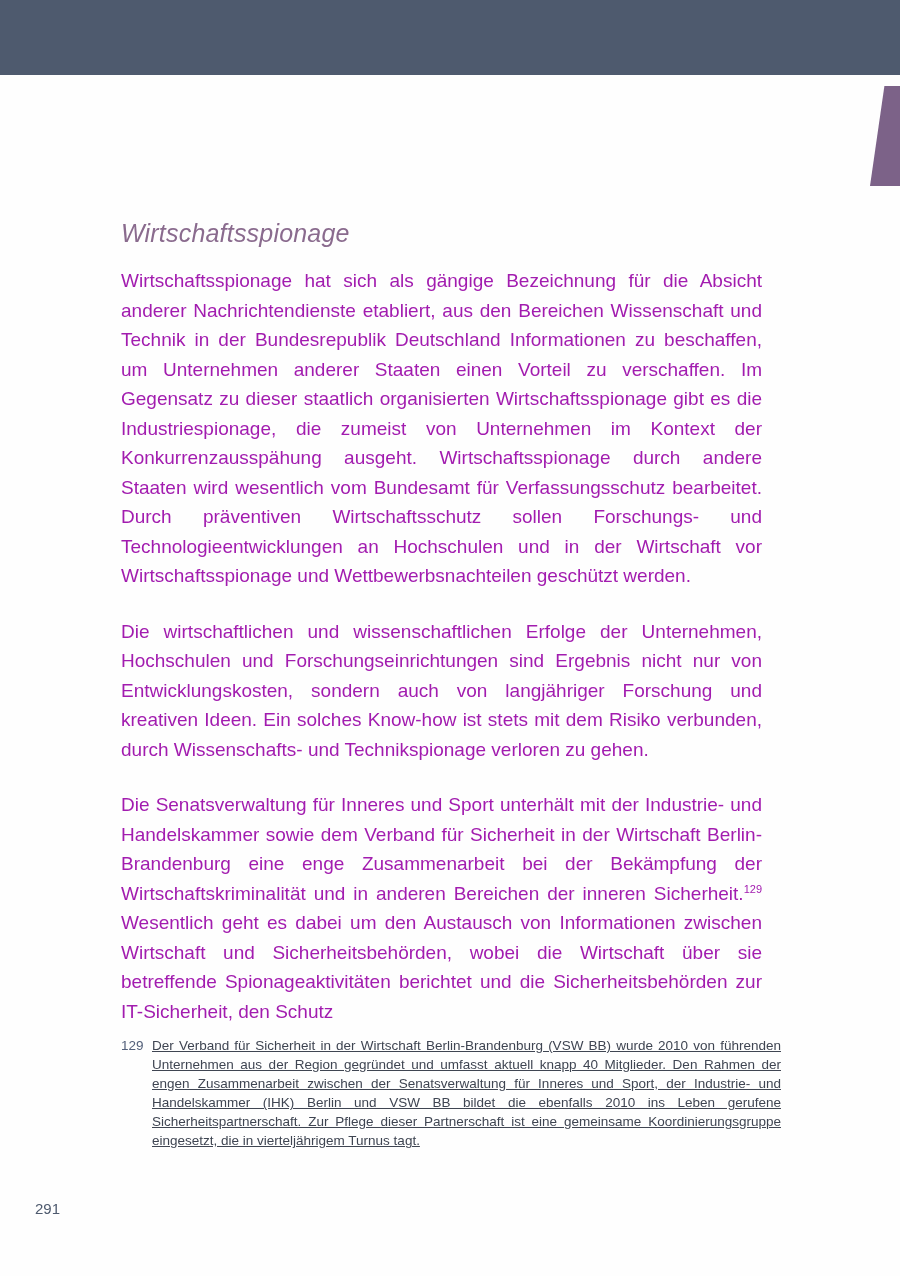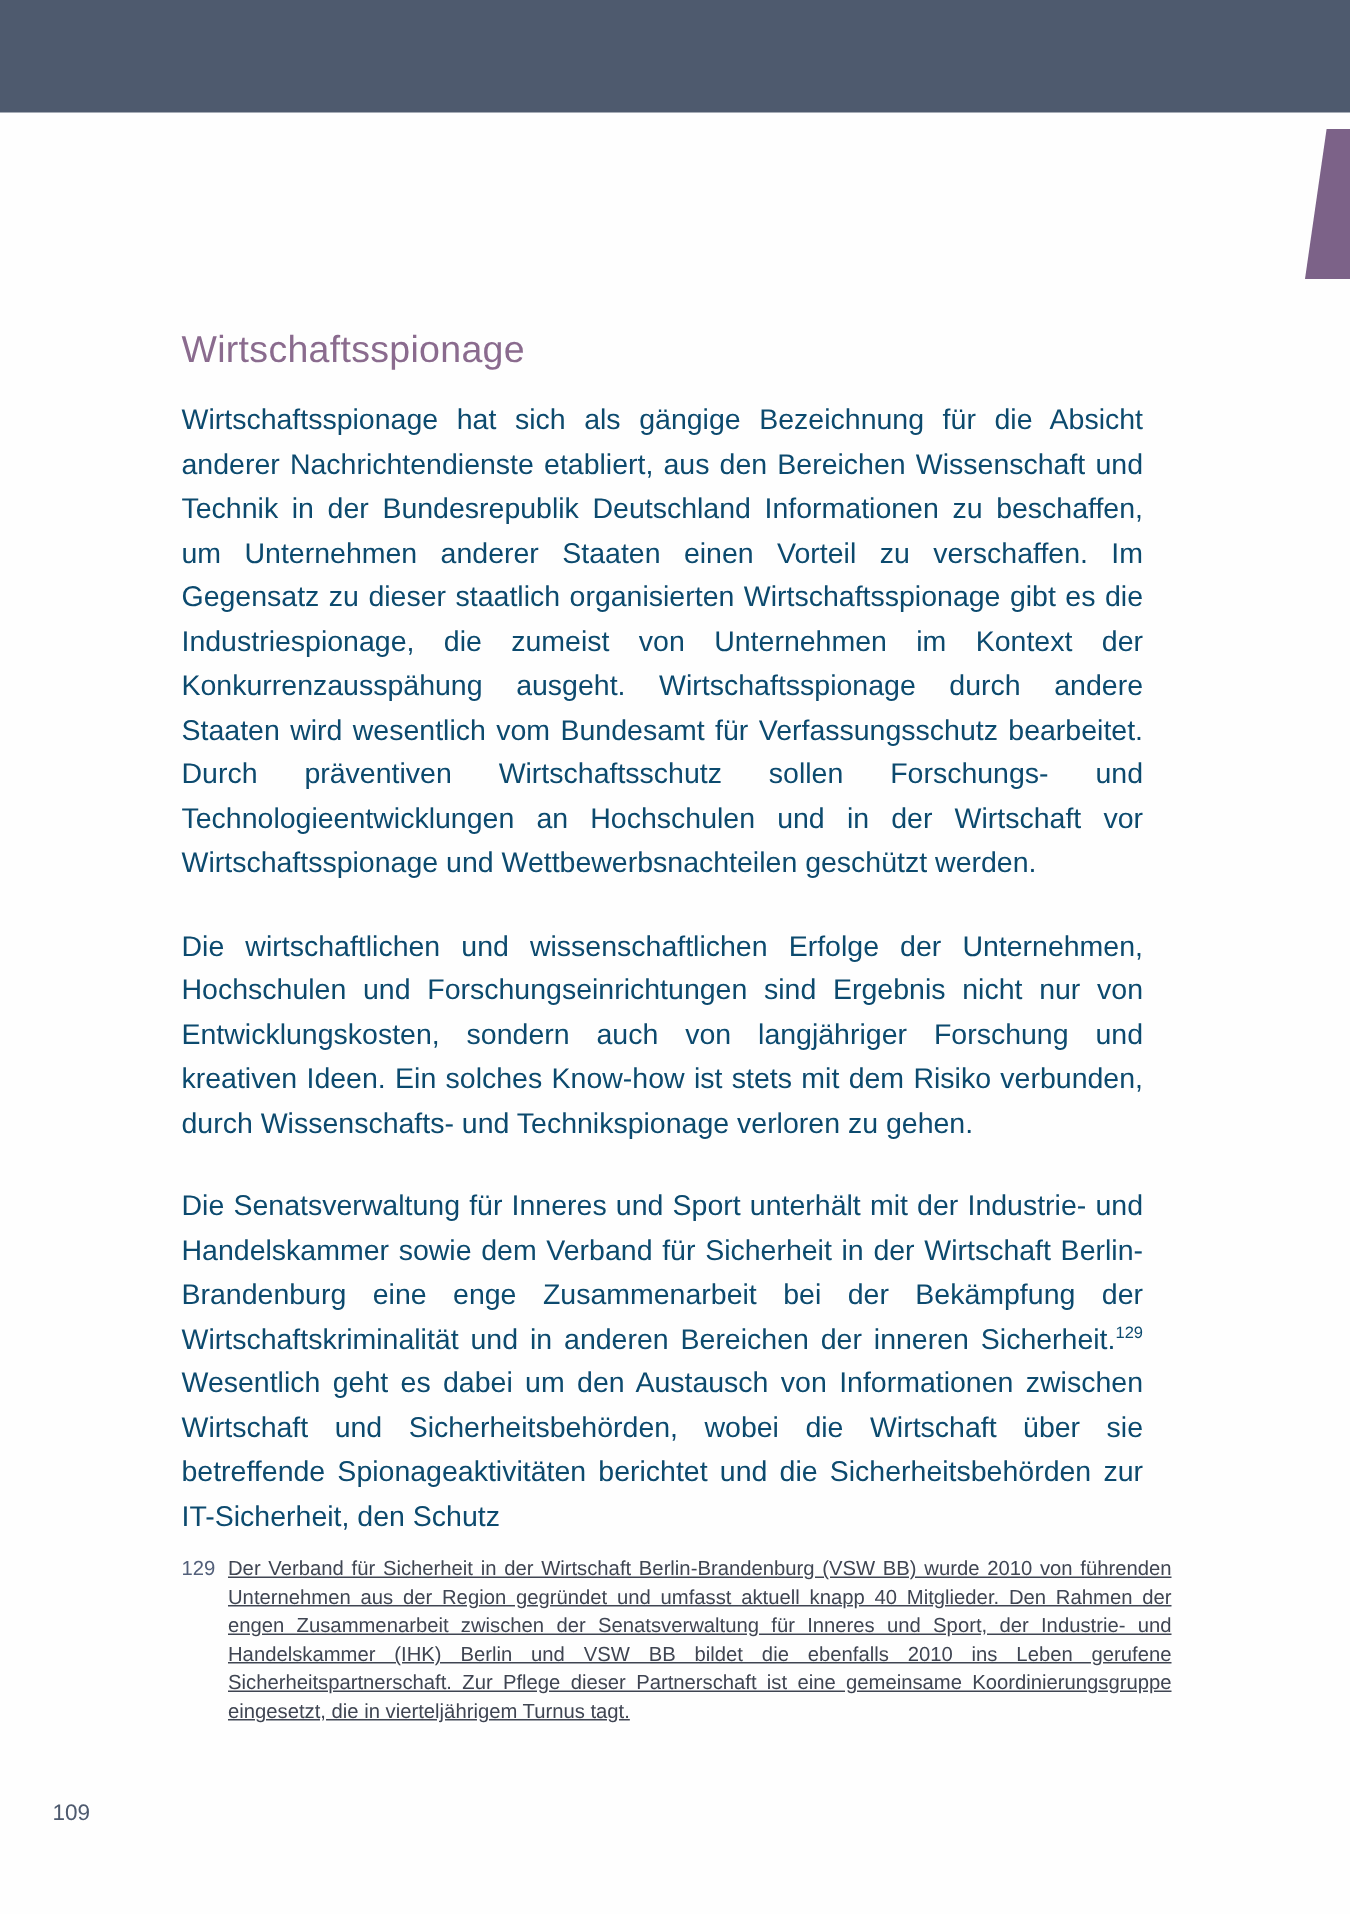--- a/index.html
+++ b/index.html
@@ -33,27 +33,28 @@
   }
   .section-heading {
     position: absolute;
     left: 121px;
     top: 219px;
     margin: 0;
     font-size: 25px;
     font-weight: 500;
     letter-spacing: 0.2px;
     color: #8a6b8e;
+    font-style: italic;
   }
   .body-text {
     position: absolute;
     left: 121px;
     top: 266px;
     width: 641px;
-    color: #0c4a6e;
+    color: #a21caf;
     font-size: 19px;
     line-height: 29.5px;
     text-align: justify;
     hyphens: auto;
     -webkit-hyphens: auto;
   }
   .body-text p {
     margin: 0 0 26px 0;
   }
   sup.fnref {
@@ -103,13 +104,13 @@
   <p>Wirtschaftsspionage hat sich als gängige Bezeichnung für die Absicht anderer Nachrichtendienste etabliert, aus den Bereichen Wissenschaft und Technik in der Bundesrepublik Deutschland Informationen zu beschaffen, um Unternehmen anderer Staaten einen Vorteil zu verschaffen. Im Gegensatz zu dieser staatlich organisierten Wirtschaftsspionage gibt es die Industriespionage, die zumeist von Unternehmen im Kontext der Konkurrenzausspähung ausgeht. Wirtschaftsspionage durch andere Staaten wird wesentlich vom Bundesamt für Verfassungsschutz bearbeitet. Durch präventiven Wirtschaftsschutz sollen Forschungs- und Technologieentwicklungen an Hochschulen und in der Wirtschaft vor Wirtschaftsspionage und Wettbewerbsnachteilen geschützt werden.</p>
   <p>Die wirtschaftlichen und wissenschaftlichen Erfolge der Unternehmen, Hochschulen und Forschungseinrichtungen sind Ergebnis nicht nur von Entwicklungskosten, sondern auch von langjähriger Forschung und kreativen Ideen. Ein solches Know-how ist stets mit dem Risiko verbunden, durch Wissenschafts- und Technikspionage verloren zu gehen.</p>
   <p><span>Die Senatsverwaltung für Inneres und Sport unterhält mit der Industrie- und Handelskammer sowie dem Verband für Sicherheit in der Wirtschaft Berlin-Brandenburg eine enge Zusammenarbeit bei der Bekämpfung der Wirtschaftskriminalität und in anderen Bereichen der inneren Sicherheit.</span><sup class="fnref">129</sup><span> Wesentlich geht es dabei um den Austausch von Informationen zwischen Wirtschaft und Sicherheitsbehörden, wobei die Wirtschaft über sie betreffende Spionageaktivitäten berichtet und die Sicherheitsbehörden zur IT-Sicherheit, den Schutz</span></p>
 </div>
 
 <div class="footnote">
   <span class="footnote-number">129</span>
   <span class="footnote-text">Der Verband für Sicherheit in der Wirtschaft Berlin-Brandenburg (VSW BB) wurde 2010 von führenden Unternehmen aus der Region gegründet und umfasst aktuell knapp 40 Mitglieder. Den Rahmen der engen Zusammenarbeit zwischen der Senatsverwaltung für Inneres und Sport, der Industrie- und Handelskammer (IHK) Berlin und VSW BB bildet die ebenfalls 2010 ins Leben gerufene Sicherheitspartnerschaft. Zur Pflege dieser Partnerschaft ist eine gemeinsame Koordinierungsgruppe eingesetzt, die in vierteljährigem Turnus tagt.</span>
 </div>
 
-<div class="page-number">109</div>
+<div class="page-number">291</div>
 
 </body></html>

